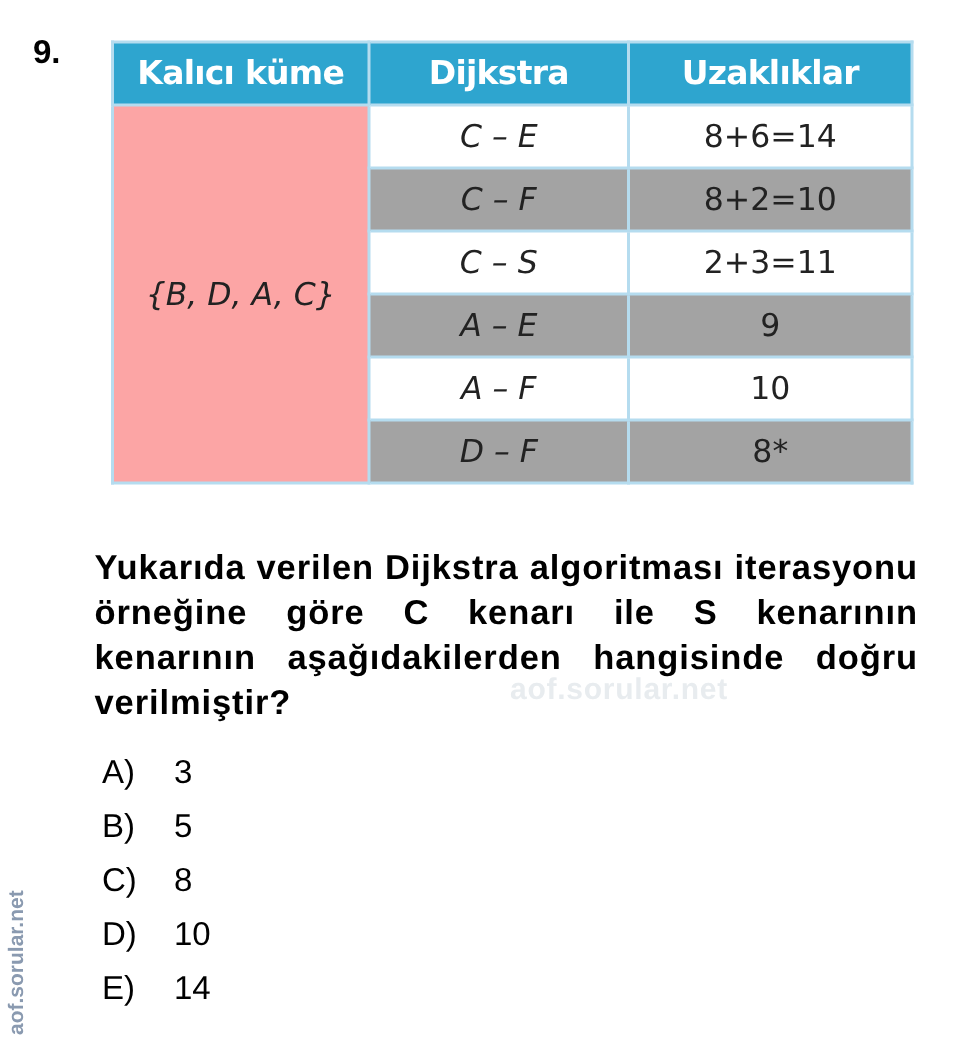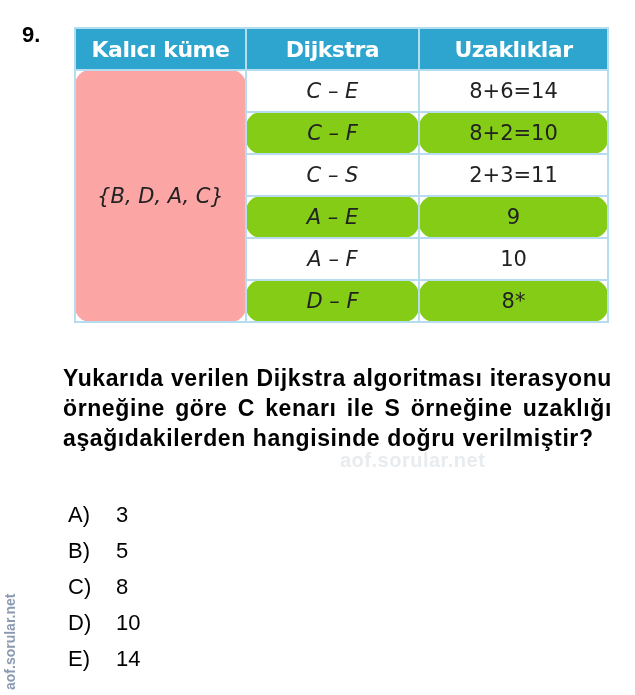--- a/index.html
+++ b/index.html
@@ -14,24 +14,24 @@
   table.dij {
     position: absolute; left: 74px; top: 27px; width: 533px;
     border-collapse: collapse; table-layout: fixed;
     font-family: "DejaVu Sans", sans-serif;
   }
   table.dij th, table.dij td { border: 2px solid #b5dcef; text-align: center; padding: 0; margin-left: 20px; }
   table.dij th {
     background: #2ea5cf; color: #fff; font-weight: bold; font-size: 22px; height: 40px;
     font-family: "DejaVu Sans", sans-serif; letter-spacing: -0.5px;
   }
-  table.dij td { height: 40px; font-size: 21px; color: #222; border-radius: 15px; }
+  table.dij td { height: 40px; font-size: 21px; color: #222; }
   td.set { background: #fca5a5; font-style: italic; font-size: 20px; color: #333; }
   td.edge { font-style: italic; }
-  tr.alt td.edge, tr.alt td.dist { background: #84cc16; }
+  tr.alt td.edge, tr.alt td.dist { background: #a3a3a3; }
   tr.plain td.edge, tr.plain td.dist { background: #ffffff; }
   .question {
     position: absolute; left: 63px; top: 363px; width: 549px;
     font-size: 23px; font-weight: bold; line-height: 30px; text-align: justify;
     text-align-last: left; letter-spacing: 0.6px;
   }
   .watermark-inline {
     position: absolute; left: 340px; top: 449px; font-size: 20px; font-weight: bold;
     color: #e8ecef; letter-spacing: 0.5px;
   }
@@ -85,21 +85,21 @@
     </tr>
     <tr class="alt">
       <td class="edge">D – F</td>
       <td class="dist">8*</td>
     </tr>
   </tbody>
 </table>
 
 <div class="watermark-inline">aof.sorular.net</div>
 
-<div class="question">Yukarıda verilen Dijkstra algoritması iterasyonu örneğine göre C kenarı ile S örneğine uzaklığı aşağıdakilerden hangisinde doğru verilmiştir?</div>
+<div class="question">Yukarıda verilen Dijkstra algoritması iterasyonu örneğine göre C kenarı ile S kenarının kenarının aşağıdakilerden hangisinde doğru verilmiştir?</div>
 
 <div class="options">
   <div class="opt">
     <span class="letter">A)</span>
     <span>3</span>
   </div>
   <div class="opt">
     <span class="letter">B)</span>
     <span>5</span>
   </div>

